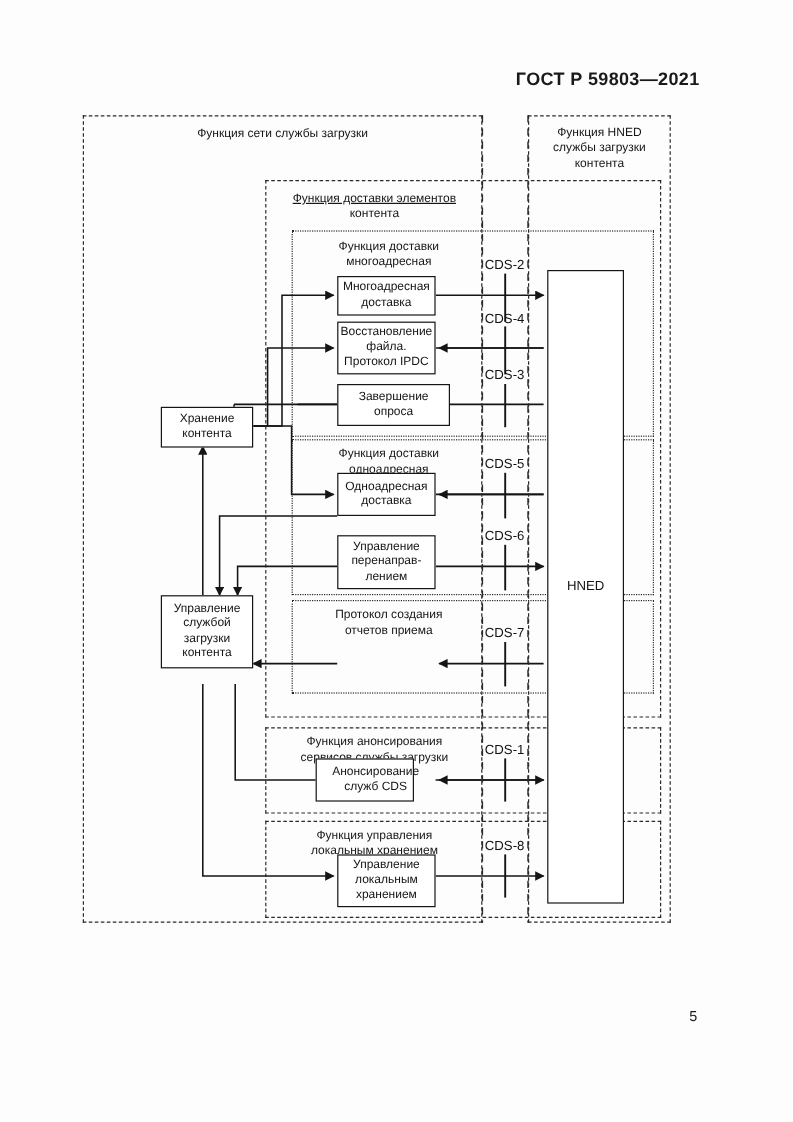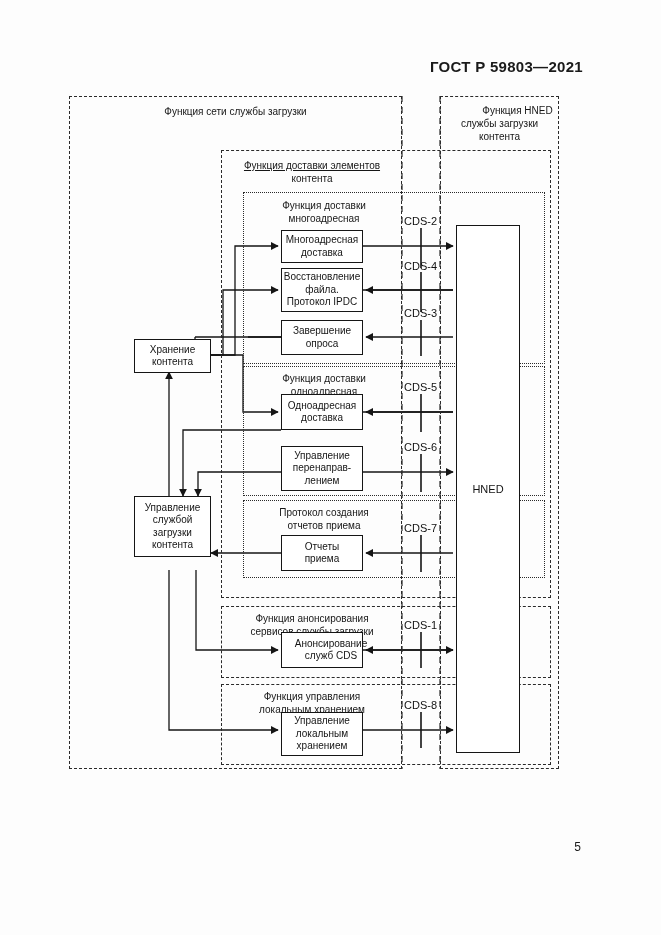--- a/index.html
+++ b/index.html
@@ -187,21 +187,21 @@
         <line x1="402" y1="96" x2="402" y2="769"></line>
         <line x1="440" y1="96" x2="440" y2="769"></line>
       </g>
     </svg>
 
     <div class="frame" style="left:69px; top:96px; width:333px; height:673px;">
       <div class="frame-title" style="top:8px;">Функция сети службы загрузки</div>
     </div>
 
     <div class="frame" style="left:440px; top:96px; width:119px; height:673px;">
-      <div class="frame-title" style="top:7px;padding-left:18px;">Функция HNED</div>
+      <div class="frame-title" style="top:7px;">Функция HNED</div>
       <div class="frame-title" style="top:20px;">службы загрузки</div>
       <div class="frame-title" style="top:33px;">контента</div>
     </div>
 
     <div class="frame" style="left:221px; top:150px; width:330px; height:448px;">
       <div class="frame-title" style="top:8px; width:180px;text-decoration:underline;">Функция доставки элементов</div>
       <div class="frame-title" style="top:21px; width:180px;">контента</div>
     </div>
 
     <div class="frame dotted" style="left:243px; top:192px; width:302px; height:172px;">
@@ -238,37 +238,34 @@
     </div>
 
     <div class="box" style="left:281px; top:230px; width:82px; height:33px;">
       <span>Многоадресная<br>доставка</span>
     </div>
 
     <div class="box" style="left:281px; top:268px; width:82px; height:44px;">
       <span>Восстановление<br>файла.<br>Протокол IPDC</span>
     </div>
 
-    <div class="box" style="left:281px; top:320px; width:82px; height:35px;">
+    <div class="box" style="left:281px; top:320px; width:94px; height:35px;">
       <span>Завершение<br>опроса</span>
     </div>
 
     <div class="box" style="left:281px; top:394px; width:82px; height:36px;">
       <span>Одноадресная<br>доставка</span>
     </div>
 
     <div class="box" style="left:281px; top:446px; width:82px; height:45px;">
       <span>Управление<br>перенаправ-<br>лением</span>
     </div>
 
-    <div class="box" style="left:281px; top:535px; width:82px; height:36px;">
-      <span>Отчеты<br>приема</span>
-    </div>
-
-    <div class="box" style="left:281px; top:632px; width:82px; height:36px;padding-left:20px;">
+
+    <div class="box" style="left:263px; top:632px; width:82px; height:36px;padding-left:20px;">
       <span>Анонсирование<br>служб CDS</span>
     </div>
 
     <div class="box" style="left:281px; top:712px; width:82px; height:44px;">
       <span>Управление<br>локальным<br>хранением</span>
     </div>
 
     <div class="box hned" style="left:456px; top:225px; width:64px; height:528px;">
       <span>HNED</span>
     </div>

